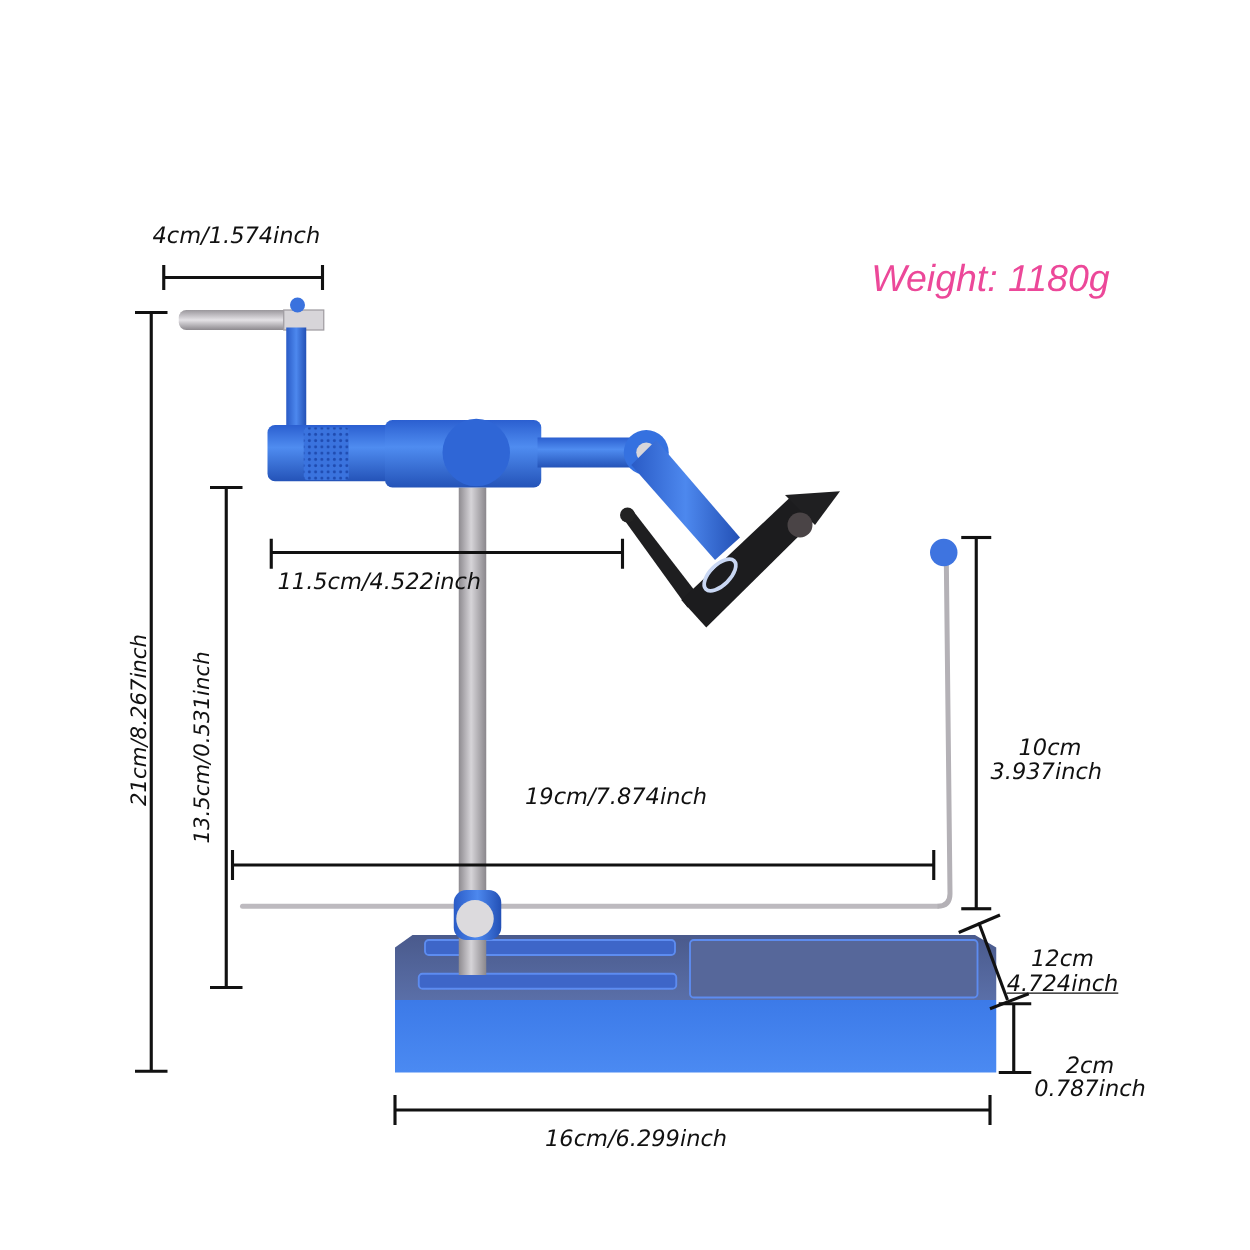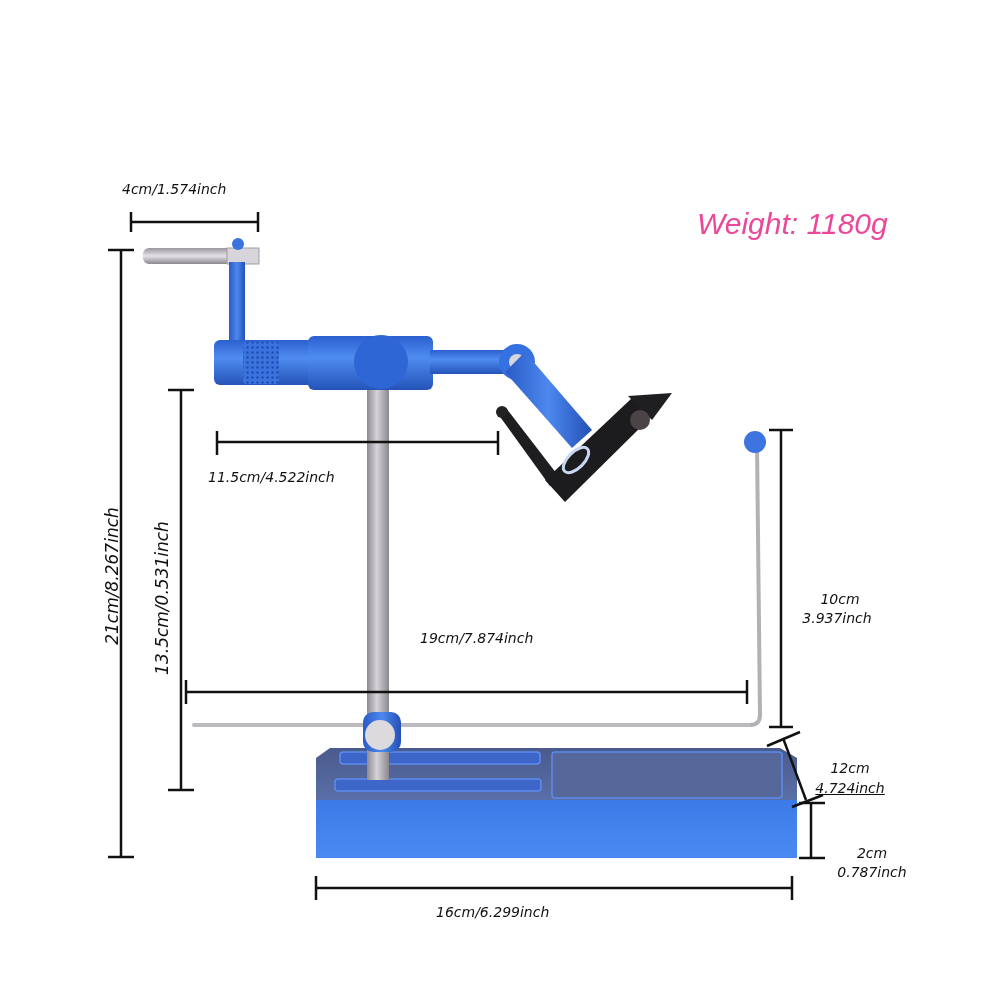--- a/index.html
+++ b/index.html
@@ -1,18 +1,18 @@
 <!DOCTYPE html>
 <html><head>
 <meta charset="utf-8">
 <style>
   html, body { margin:0; padding:0; background:#ffffff; }
   body { width:1000px; height:1000px; position:relative; overflow:hidden;
          font-family:"DejaVu Sans", sans-serif; }
-  .label { position:absolute; font-style:italic; color:#111; font-size:14px; line-height:20px; white-space:nowrap; }
+  .label { position:absolute; font-style:italic; color:#111; font-size:18px; line-height:20px; white-space:nowrap; }
   .label.center { text-align:center;margin-top:28px; }
   .weight { position:absolute; left:697px; top:207px; font-family:"Liberation Sans", sans-serif;
             font-style:italic; font-size:30px; color:#ec4899; white-space:nowrap; }
   .vlabel { position:absolute; font-style:italic; font-size:17px; color:#111; white-space:nowrap;
             transform-origin:center center; transform:rotate(-90deg); }
   svg.art { position:absolute; left:0; top:0; }
 </style>
 </head>
 <body>
 
@@ -137,21 +137,21 @@
 
     <line x1="316" y1="888" x2="792" y2="888"></line>
     <line x1="316" y1="876" x2="316" y2="900"></line>
     <line x1="792" y1="876" x2="792" y2="900"></line>
   </g>
 </svg>
 
 <div class="weight">Weight: 1180g</div>
 
 <div class="label" style="left:122px; top:179px;">4cm/1.574inch</div>
-<div class="label" style="left:208px; top:456px;margin-top:11px;">11.5cm/4.522inch</div>
+<div class="label" style="left:222px; top:456px;">11.5cm/4.522inch</div>
 <div class="vlabel" style="left:32px; top:566px; width:160px; text-align:center;">21cm/8.267inch</div>
 <div class="vlabel" style="left:82px; top:588px; width:160px; text-align:center;">13.5cm/0.531inch</div>
 <div class="label" style="left:420px; top:628px;text-align:center;">19cm/7.874inch</div>
 
 <div class="label center" style="left:785px; top:561px; width:110px;">10cm</div>
 <div class="label center" style="left:782px; top:580px; width:110px;text-align:center;">3.937inch</div>
 
 <div class="label center" style="left:800px; top:730px; width:100px;">12cm</div>
 <div class="label center" style="left:800px; top:750px; width:100px;text-decoration:underline;">4.724inch</div>
 

